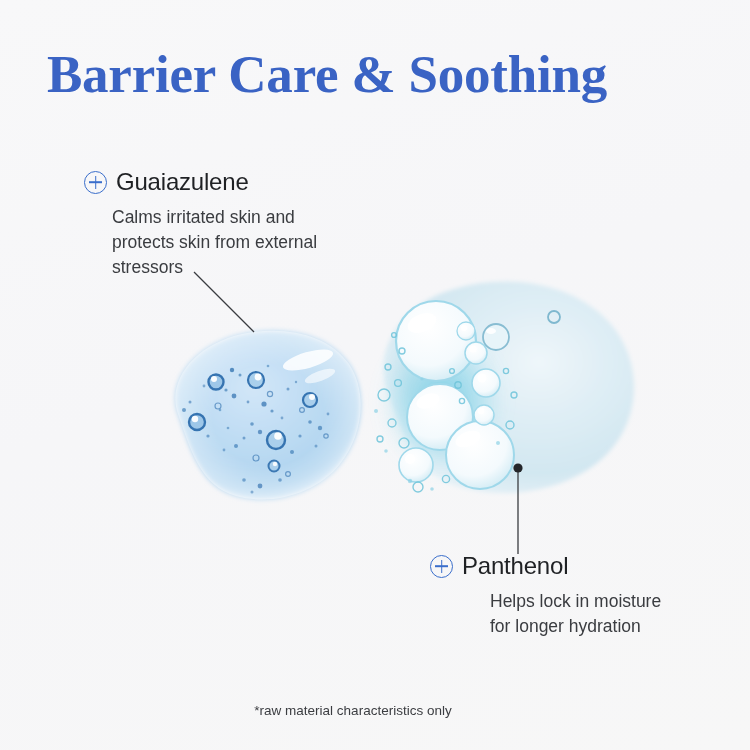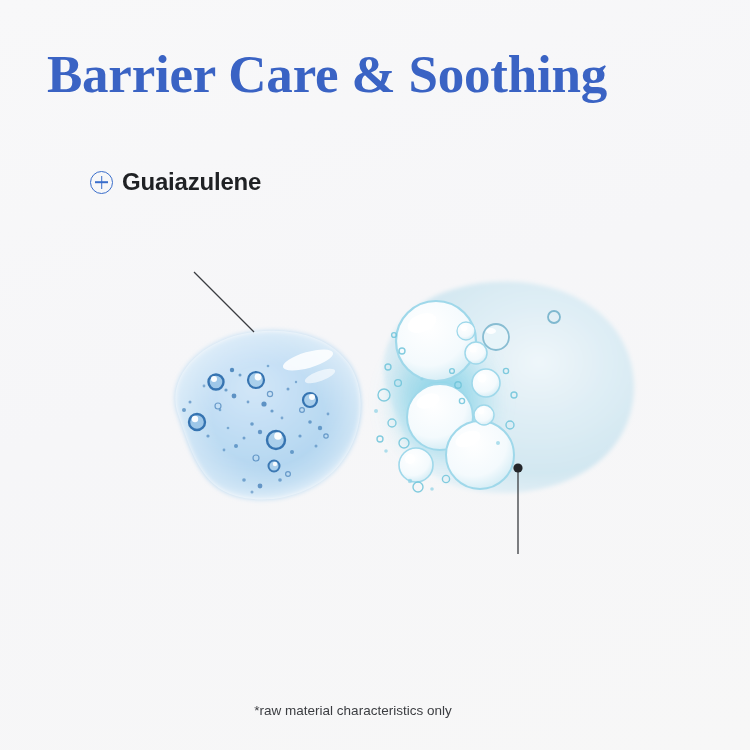--- a/index.html
+++ b/index.html
@@ -72,21 +72,21 @@
     white-space: nowrap;
   }
   .ing-desc {
     margin-top: 9px;
     font-size: 17.5px;
     line-height: 25px;
     color: #3a3c40;
     white-space: pre-line;
   }
 
-  #ing-guaiazulene { top: 168px; left: 90px; font-weight: bold; }
+  #ing-guaiazulene { top: 168px; left: 84px; }
   #ing-guaiazulene .ing-desc { margin-left: 28px; }
 
   #ing-panthenol { top: 552px; left: 430px; }
   #ing-panthenol .ing-desc { margin-left: 60px; }
 
   
   .footnote {
     position: absolute;
     top: 703px;
     left: 0;
@@ -307,18 +307,29 @@
   <svg class="leader" id="leader-panthenol" width="40" height="100" viewBox="0 0 40 100">
     <line x1="13" y1="10" x2="13" y2="96" stroke="#3a3c40" stroke-width="1.3"></line>
     <circle cx="13" cy="10" r="4.6" fill="#24262a"></circle>
   </svg>
 
   <div class="ingredient" id="ing-guaiazulene">
     <div class="ing-head">
       <span class="plus-icon"></span>
       <span class="ing-name">Guaiazulene</span>
     </div>
+    <div class="ing-desc">Calms irritated skin and
+protects skin from external
+stressors</div>
   </div>
 
+  <div class="ingredient" id="ing-panthenol">
+    <div class="ing-head">
+      <span class="plus-icon"></span>
+      <span class="ing-name">Panthenol</span>
+    </div>
+    <div class="ing-desc">Helps lock in moisture
+for longer hydration</div>
+  </div>
 
   <div class="footnote">*raw material characteristics only</div>
 
 </div>
 
 </body></html>

